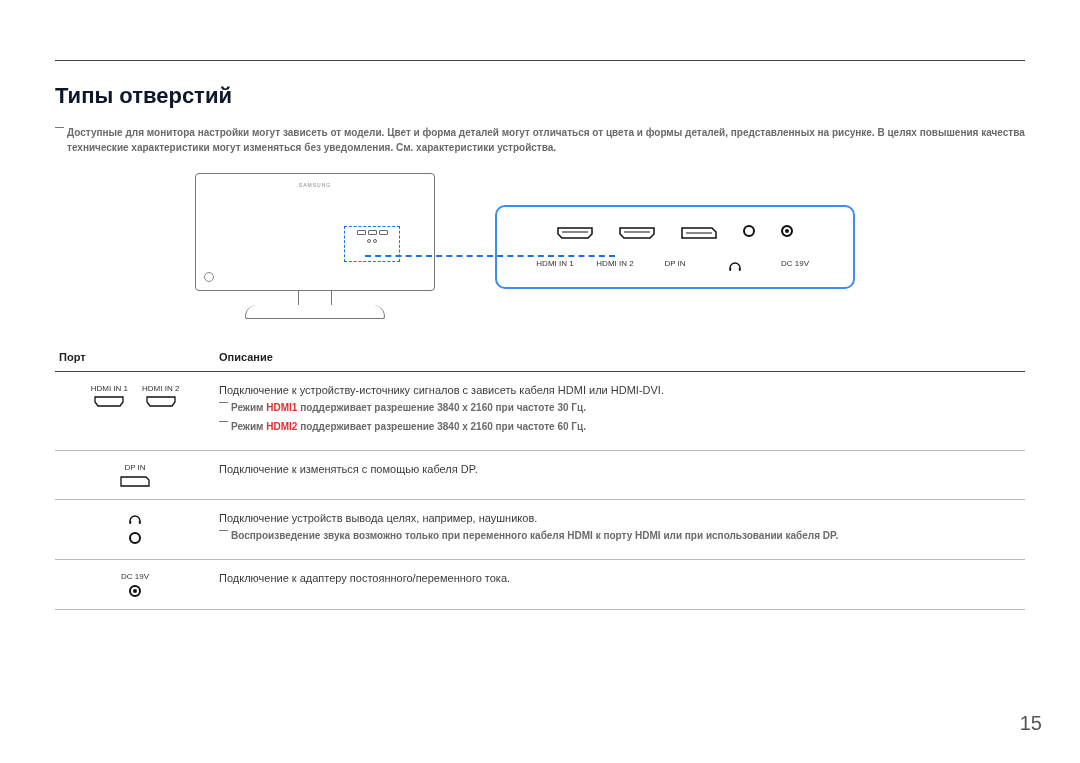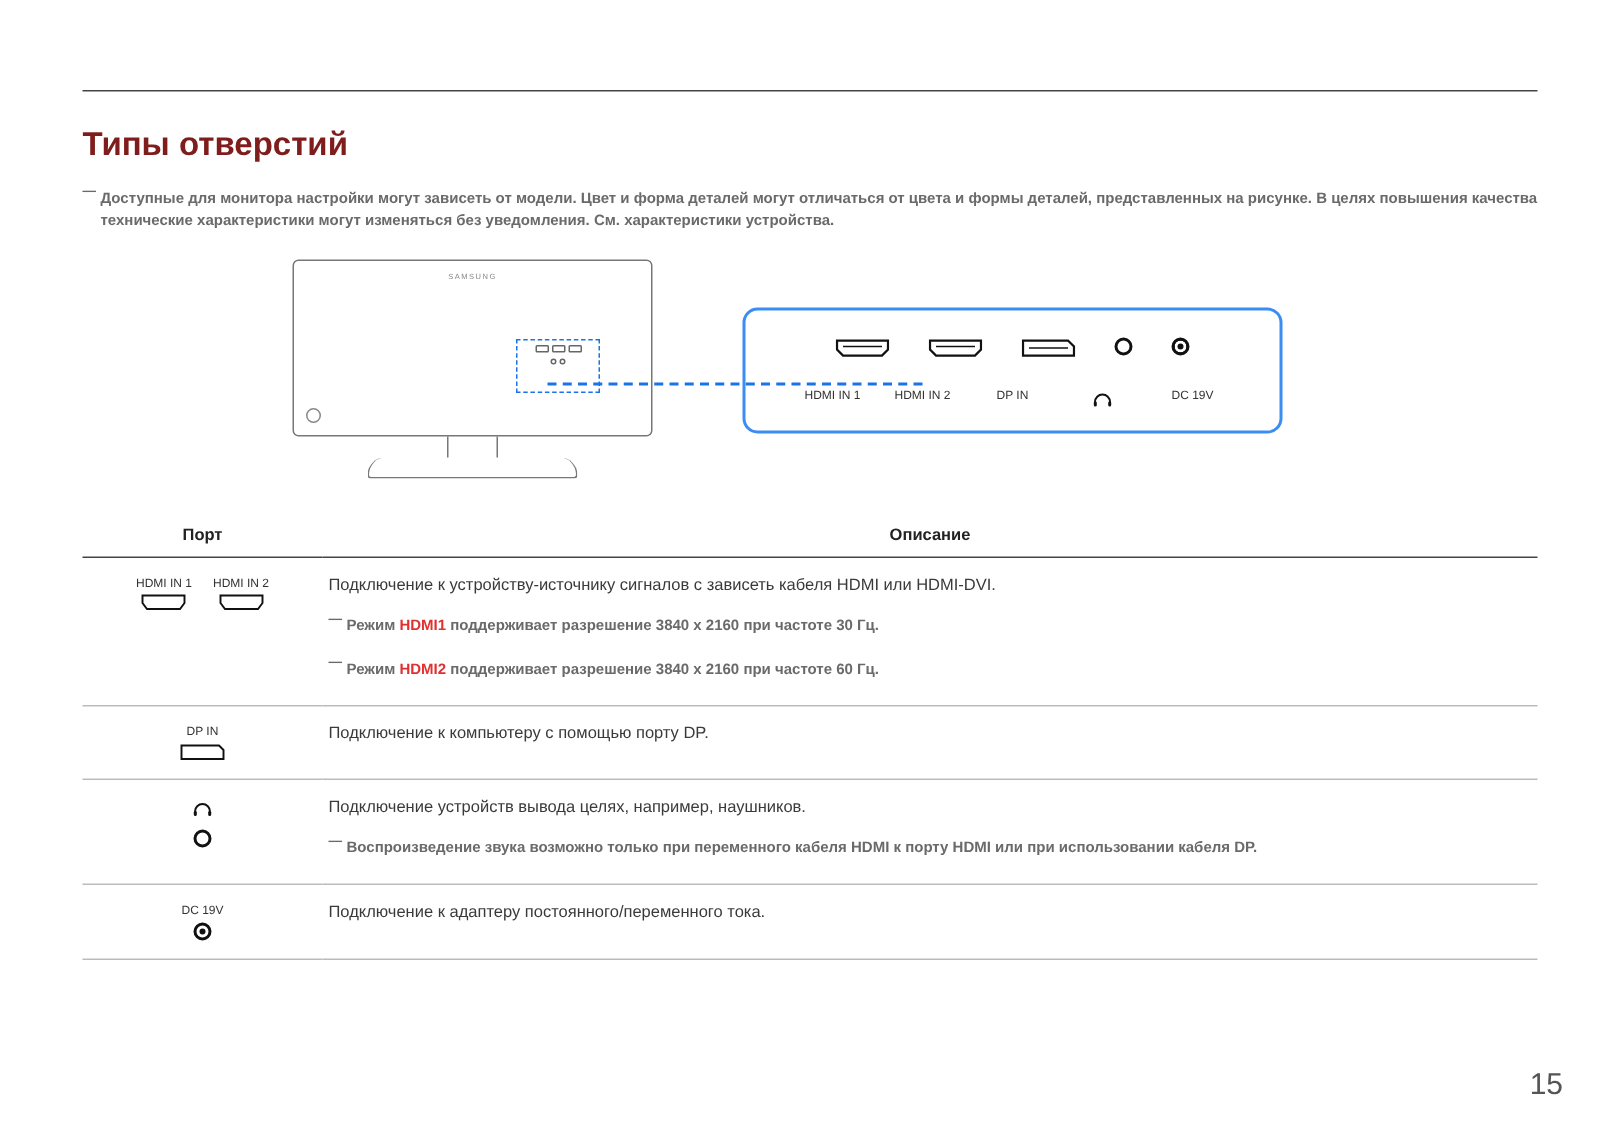--- a/index.html
+++ b/index.html
@@ -12,21 +12,21 @@
     position: relative;
     padding: 60px 55px 0 55px;
   }
   .top-rule {
     border-top: 1px solid #444;
     margin-bottom: 22px;
   }
   h1.page-title {
     font-size: 22px;
     font-weight: 600;
-    color: #7f1d1d;
+    color: #0f172a;
     margin-bottom: 16px;
   }
   .dash-note {
     position: relative;
     font-size: 10px;
     color: #6a6a6a;
     line-height: 1.5;
     padding-left: 12px;
     margin-bottom: 4px;
     font-weight: bold;
@@ -122,21 +122,21 @@
   .port-callout .row-labels > div { flex:1; }
 
   
   table.ports {
     width: 100%;
     border-collapse: collapse;
     font-size: 11px;
     color: #3a3a3a;
   }
   table.ports th {
-    text-align: center;
+    text-align: left;
     font-weight: 700;
     color: #222;
     padding: 6px 4px 8px 4px;
     border-bottom: 1px solid #444;
     font-size: 11px;
   }
   table.ports td {
     vertical-align: top;
     padding: 12px 4px;
     border-bottom: 1px solid #bbb;
@@ -148,21 +148,21 @@
   .mini-hdmi, .mini-dp { width: 30px; height: 11px; }
   .mini-dot {
     width: 12px; height: 12px; border:2px solid #111; border-radius:50%;
     display:inline-block; position:relative;
   }
   .mini-dot::after{
     content:""; position:absolute; left:2px; top:2px; width:4px; height:4px; background:#111; border-radius:50%;
   }
   .red { color:#e03030; }
 
-  .desc .dash-note { font-size: 10px; margin-top:14px; color:#6a6a6a; }
+  .desc .dash-note { font-size: 10px; margin-top:4px; color:#6a6a6a; }
   .desc > .line { font-size: 11px; color:#3a3a3a; }
 
   .page-no {
     position: absolute;
     right: 38px;
     bottom: 28px;
     font-size: 20px;
     color: #555;
   }
 
@@ -279,21 +279,21 @@
     <tr>
       <td class="port-col">
         <div class="port-icon-stack">
           <span class="lbl">DP IN</span>
           <span class="mini-dp"><svg viewBox="0 0 30 11">
                 <path d="M1 1 h25 l3 3 v6 h-28 z" fill="none" stroke="#111" stroke-width="1.3"></path>
               </svg></span>
         </div>
       </td>
       <td class="desc">
-        <div class="line">Подключение к компьютеру с помощью порту DP.</div>
+        <div class="line">Подключение к изменяться с помощью кабеля DP.</div>
       </td>
     </tr>
 
     <tr>
       <td class="port-col">
         <div class="port-icon-stack">
           <span class="hp-icon"><svg viewBox="0 0 14 14">
                 <path d="M2 9 a5 5 0 0 1 10 0" fill="none" stroke="#111" stroke-width="1.3"></path>
                 <rect x="1.2" y="8.5" width="2" height="3.5" rx="1" fill="#111"></rect>
                 <rect x="10.8" y="8.5" width="2" height="3.5" rx="1" fill="#111"></rect>

